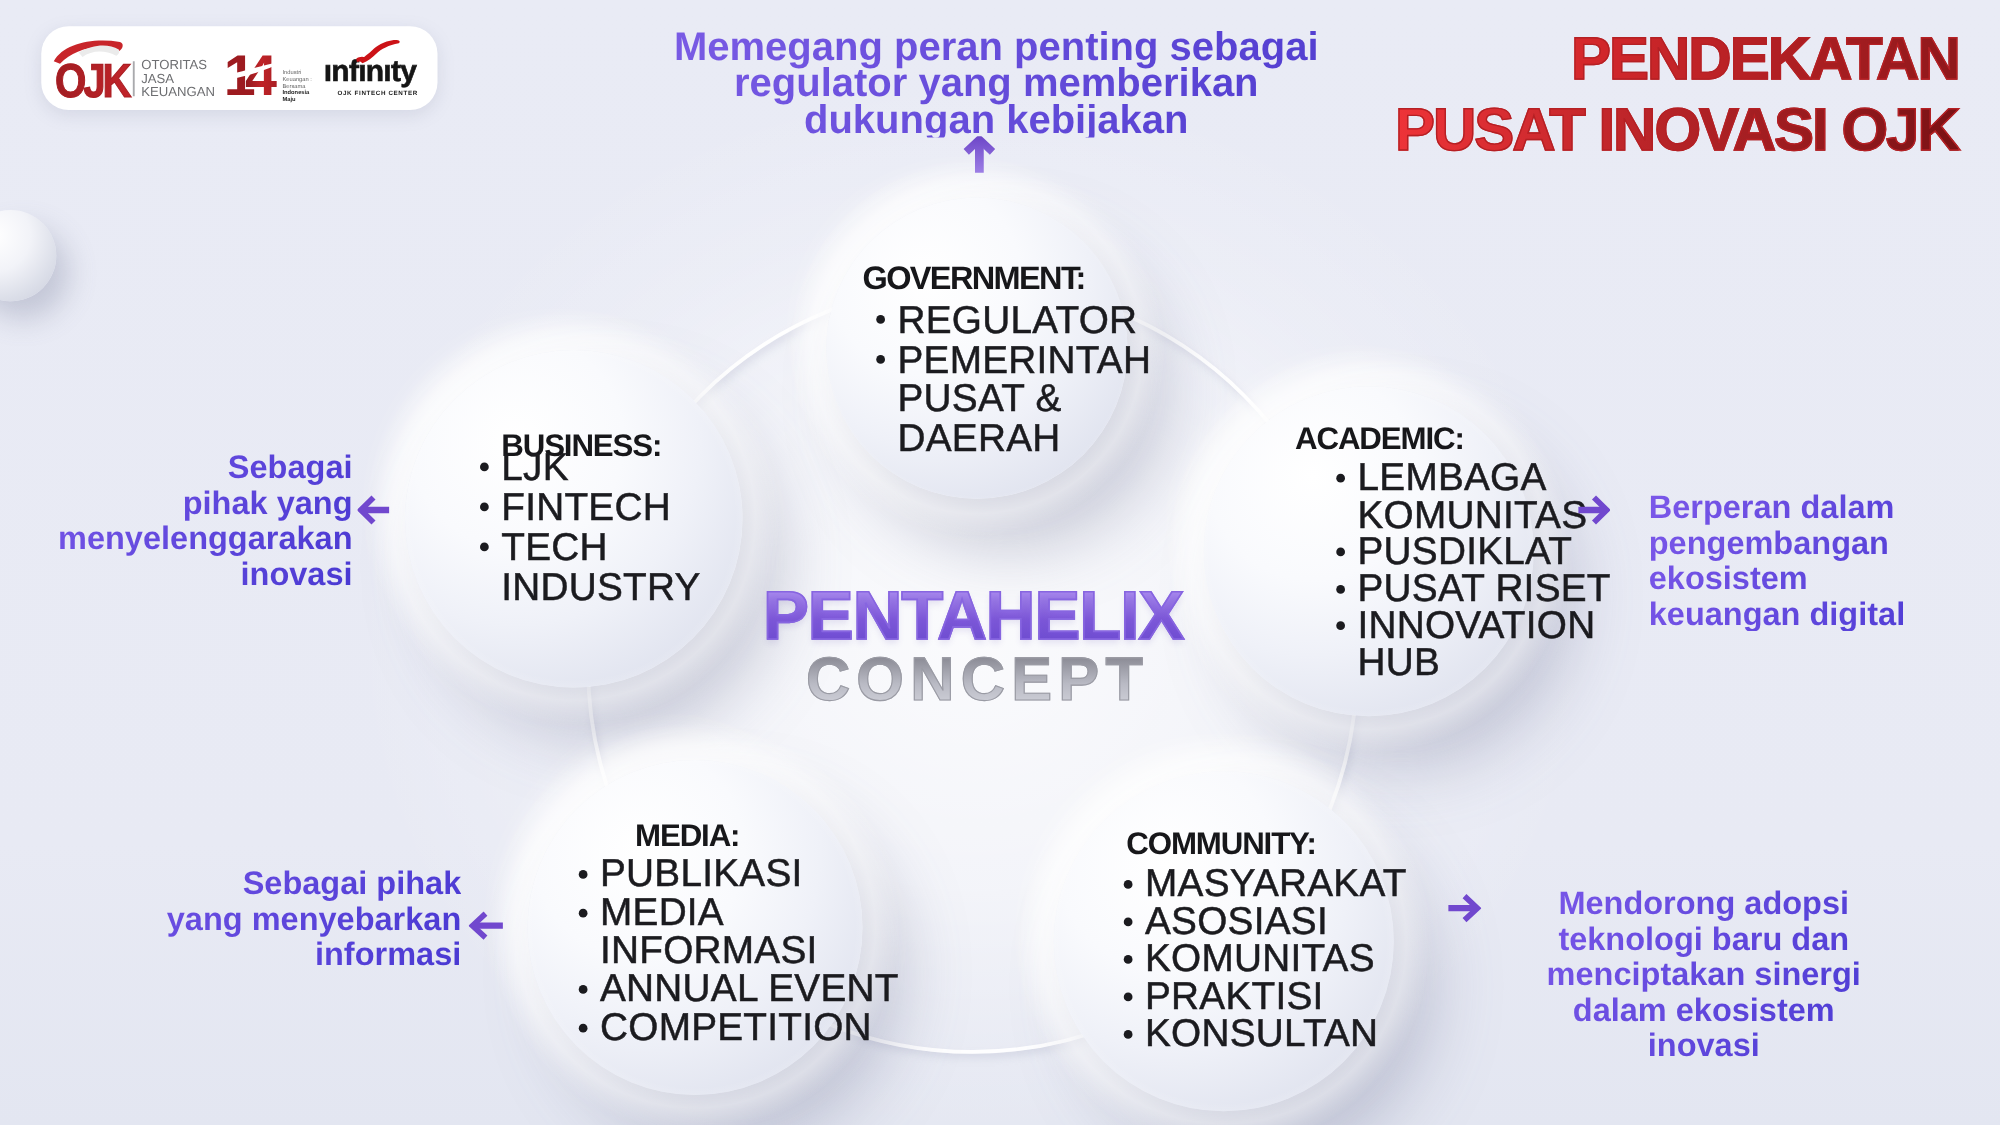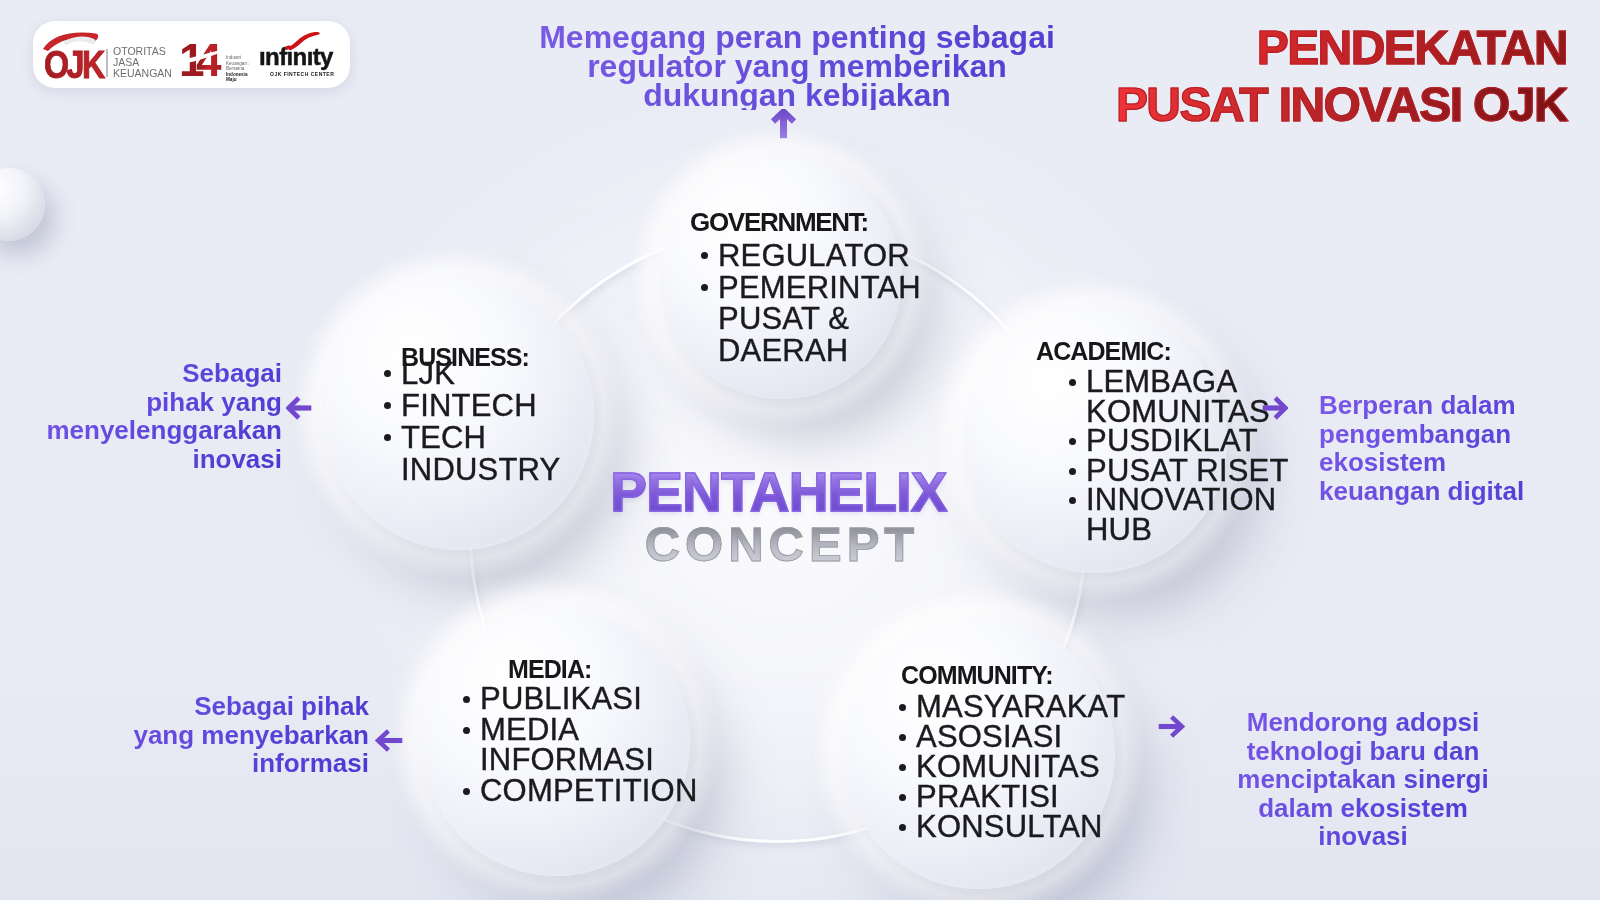--- a/index.html
+++ b/index.html
@@ -95,20 +95,21 @@
     <div class="b">PUSAT RISET</div>
     <div class="b">INNOVATION</div>
     <div>HUB</div>
   </div>
 
   <div class="ctitle" style="left:508px;top:657px;">MEDIA:</div>
   <div class="clist" style="left:480px;top:684px;line-height:30.7px;">
     <div class="b">PUBLIKASI</div>
     <div class="b">MEDIA</div>
     <div>INFORMASI</div>
+    <div class="b">ANNUAL EVENT</div>
     <div class="b">COMPETITION</div>
   </div>
 
   <div class="ctitle" style="left:901px;top:663px;">COMMUNITY:</div>
   <div class="clist" style="left:916px;top:692px;line-height:30.1px;">
     <div class="b">MASYARAKAT</div>
     <div class="b">ASOSIASI</div>
     <div class="b">KOMUNITAS</div>
     <div class="b">PRAKTISI</div>
     <div class="b">KONSULTAN</div>

